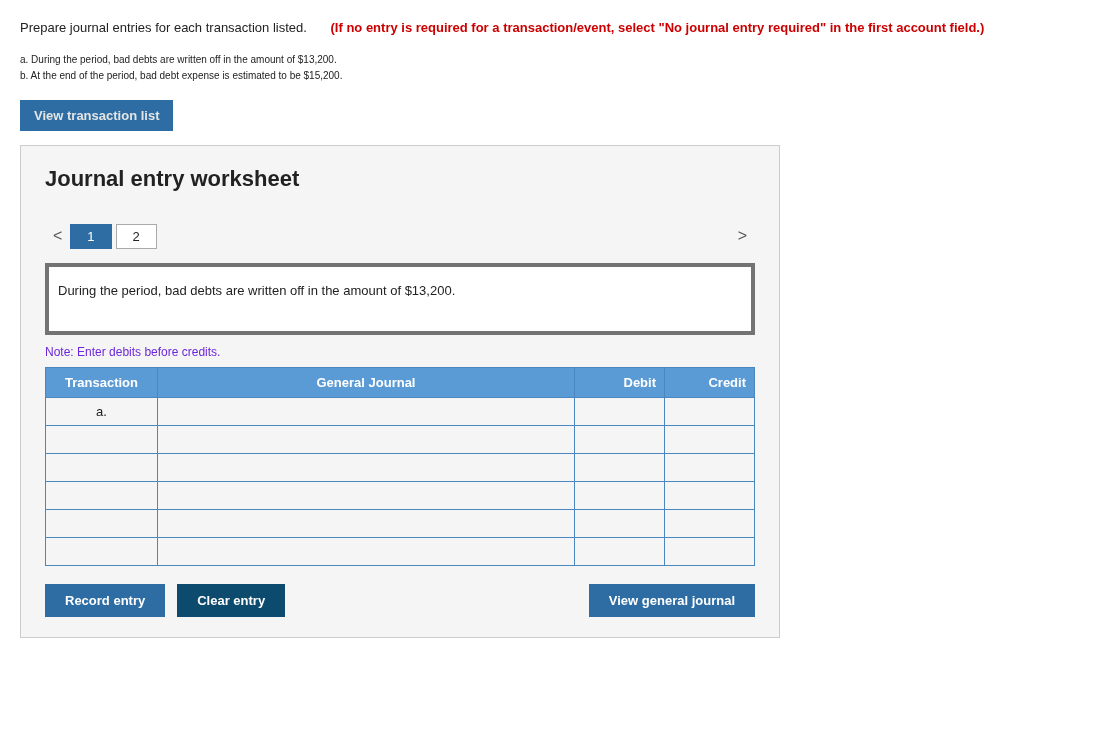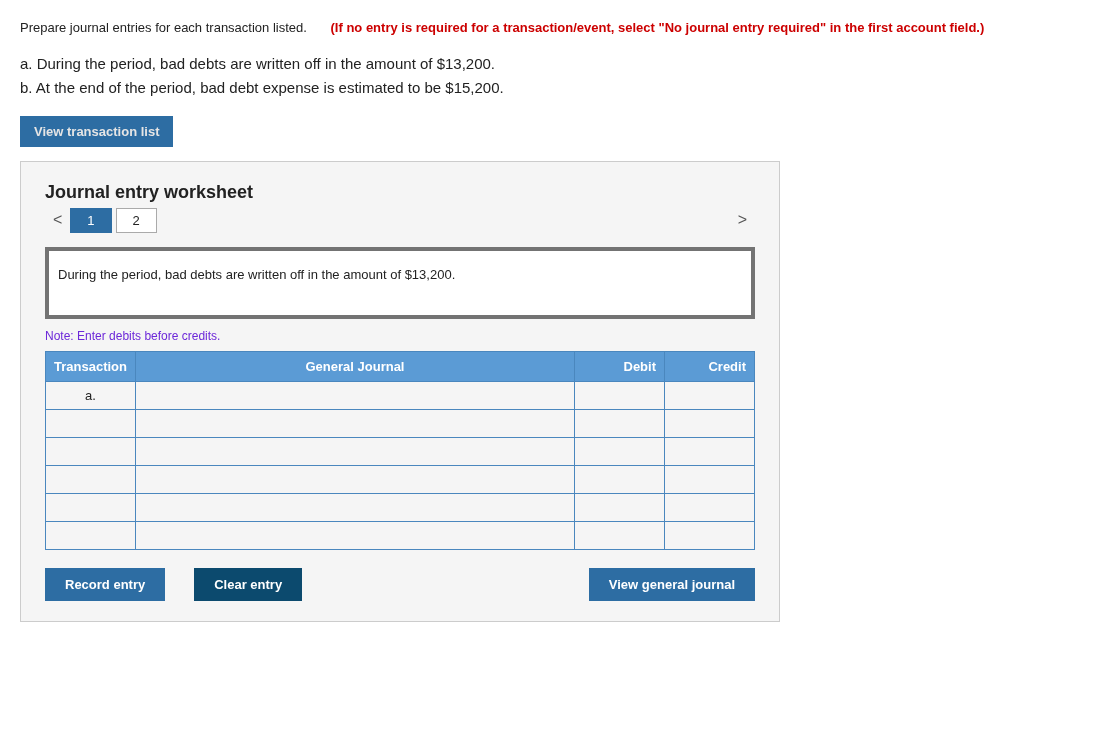--- a/index.html
+++ b/index.html
@@ -17,44 +17,44 @@
       line-height: 1.5;
       font-size: 13px;
     }
     .instructions .bold-red {
       color: #c00;
       font-weight: bold;
       margin-left: 20px;
     }
     .transactions-text {
       margin-bottom: 16px;
-      font-size: 15px;
+      font-size: 10px;
       line-height: 1.6;
     }
     .view-transaction-btn {
       display: inline-block;
       background: #2d6da3;
       color: #e5e5e5;
       font-size: 13px;
       font-weight: bold;
       padding: 8px 14px;
       border: none;
       cursor: pointer;
       margin-bottom: 14px;
     }
     .worksheet-container {
       border: 1px solid #ccc;
       background: #f5f5f5;
       padding: 20px 24px 20px 24px;
       max-width: 760px;
     }
     .worksheet-title {
-      font-size: 18px;
-      font-weight: bold;
-      margin-bottom: 5px;
+      font-size: 22px;
+      font-weight: bold;
+      margin-bottom: 32px;
     }
     .tabs-row {
       display: flex;
       align-items: center;
       margin-bottom: 14px;
     }
     .tab-arrow {
       font-size: 16px;
       color: #555;
       cursor: pointer;
@@ -105,21 +105,21 @@
     .journal-table thead tr th {
       background: #5b9bd5;
       color: #fff;
       font-weight: bold;
       font-size: 13px;
       text-align: right;
       border: 1px solid #4a87be;
       padding: 7px 8px;
     }
     .journal-table thead tr th:first-child {
-      width: 90px;
+      width: 112px;
       text-align: center;
     }
     .journal-table thead tr th:nth-child(2) {
       text-align: center;
     }
     .journal-table thead tr th:nth-child(3),
     .journal-table thead tr th:nth-child(4) {
       width: 90px;
     }
     .journal-table tbody tr td {
@@ -138,21 +138,21 @@
     }
     .journal-table tbody tr td.transaction-cell {
       text-align: center;
       vertical-align: middle;
       font-size: 13px;
       padding: 4px 6px;
     }
     .buttons-row {
       display: flex;
       align-items: center;
-      gap: 29px;
+      gap: 12px;
     }
     .btn-record {
       background: #2d6da3;
       color: #fff;
       font-size: 13px;
       font-weight: bold;
       padding: 9px 20px;
       border: none;
       cursor: pointer;
     }

